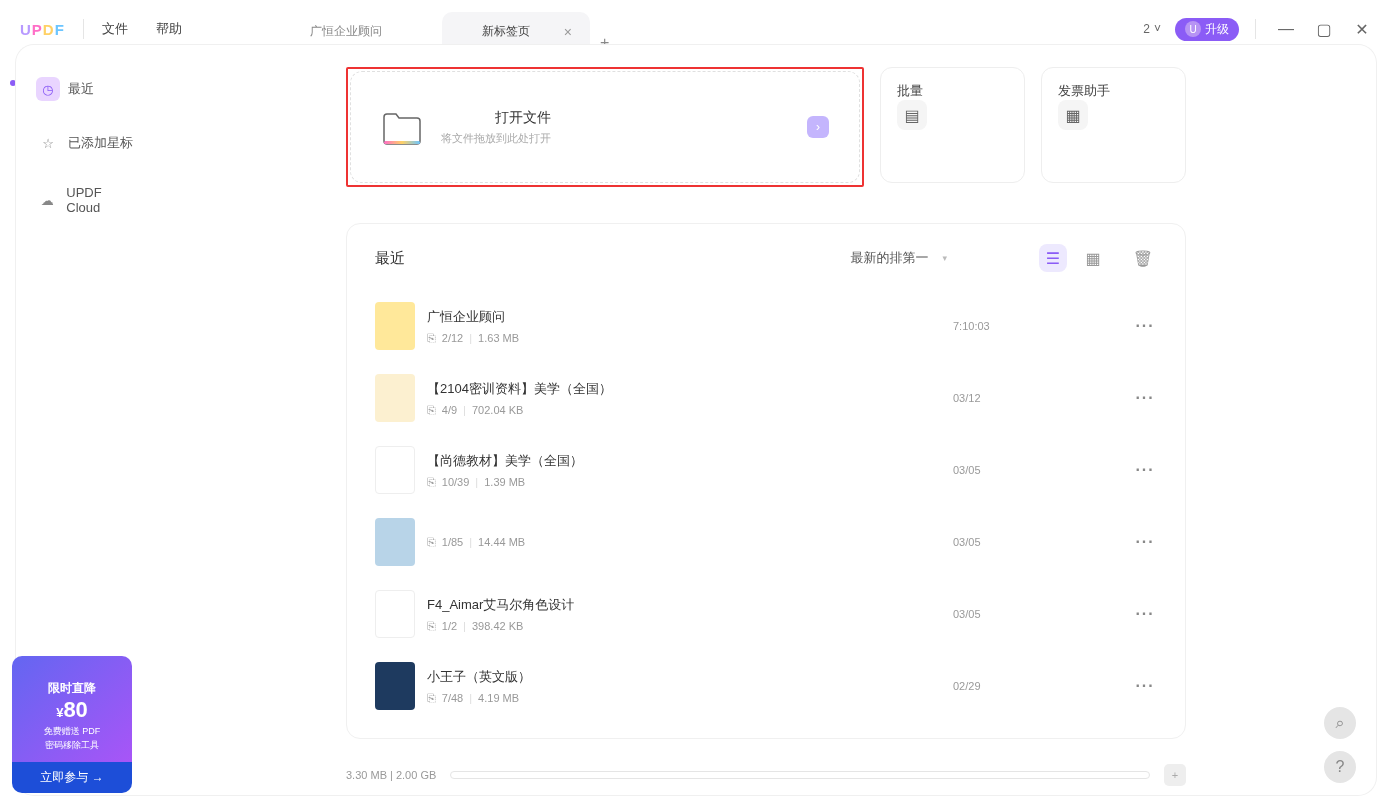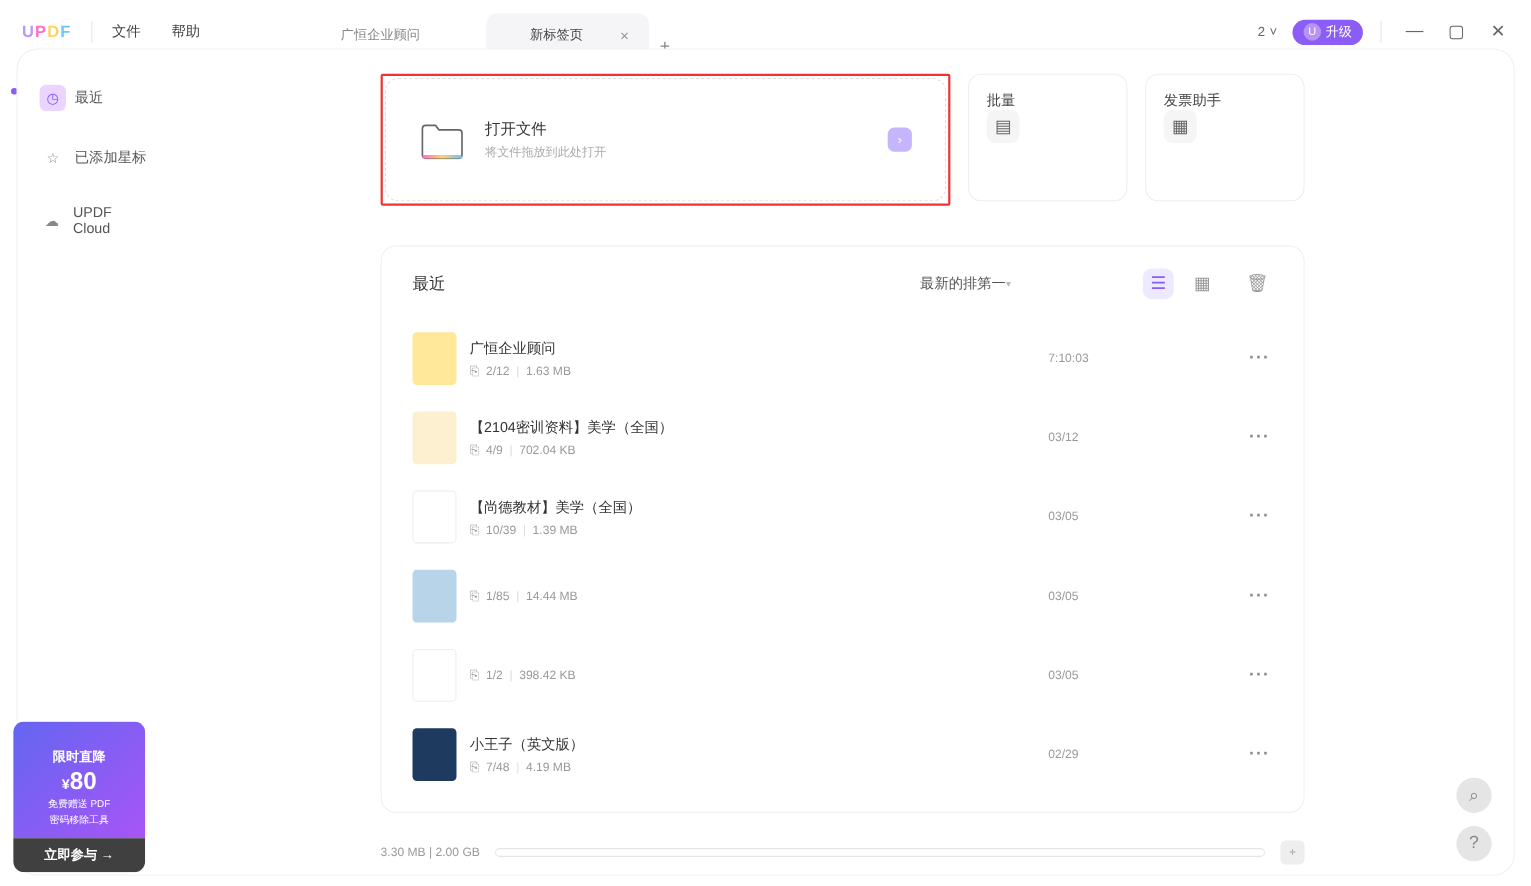--- a/index.html
+++ b/index.html
@@ -36,32 +36,32 @@
 .side-item.active { background: transparent; }
 .side-item.active .side-icon { background: #e9d5ff; color: #8b5cf6; }
 .side-icon { width: 24px; height: 24px; border-radius: 6px; display: flex; align-items: center; justify-content: center; margin-right: 8px; color: #888; }
 
 
 .main { flex: 1; padding: 22px 190px 0 190px; position: relative; overflow: hidden; }
 .top-cards { display: flex; gap: 16px; }
 .open-card { flex: 1; border: 2px solid #e33; border-radius: 2px; padding: 2px; }
 .open-card-inner { border: 1px dashed #e0e0e0; border-radius: 12px; height: 112px; display: flex; align-items: center; padding: 0 30px; position: relative; cursor: pointer; }
 .folder-icon { width: 42px; height: 36px; margin-right: 18px; }
-.open-title { font-size: 14px; color: #333; margin-bottom: 4px; }
+.open-title { font-size: 14px; color: #333; margin-bottom: 4px; text-align: right; }
 .open-sub { font-size: 11px; color: #aaa; }
 .open-arrow { position: absolute; right: 30px; width: 22px; height: 22px; border-radius: 6px; background: #c4b5fd; color: #fff; display: flex; align-items: center; justify-content: center; font-size: 12px; }
 .side-card { width: 145px; height: 116px; border: 1px solid #eee; border-radius: 12px; padding: 14px 16px; cursor: pointer; }
 .side-card-title { font-size: 13px; color: #444; }
 .side-card-icon { width: 30px; height: 30px; border-radius: 8px; background: #f5f5f5; display: flex; align-items: center; justify-content: center; color: #666; }
 
 
 .recent-panel { margin-top: 36px; background: #fff; border: 1px solid #f0f0f0; border-radius: 14px; padding: 0; }
 .recent-header { display: flex; align-items: center; padding: 20px 28px 14px; }
 .recent-title { font-size: 15px; color: #333; flex: 1; }
-.sort-sel { font-size: 13px; color: #555; display: flex; align-items: center; cursor: pointer; margin-right: 120px; }
+.sort-sel { font-size: 13px; color: #555; display: flex; align-items: center; gap: 14px; cursor: pointer; margin-right: 92px; }
 .sort-caret { color: #bbb; font-size: 9px; }
 .view-btns { display: flex; gap: 12px; align-items: center; }
 .vbtn { width: 28px; height: 28px; border-radius: 8px; display: flex; align-items: center; justify-content: center; cursor: pointer; color: #999; }
 .vbtn.active { background: #ede9fe; color: #8b5cf6; }
 .trash-btn { margin-left: 10px; }
 
 .file-list { padding: 4px 14px 16px; }
 .file-row { display: flex; align-items: center; padding: 12px 14px; border-radius: 10px; cursor: pointer; }
 .thumb { width: 40px; height: 48px; border-radius: 4px; margin-right: 12px; display: flex; align-items: center; justify-content: center; font-size: 7px; text-align: center; overflow: hidden; }
 .t-yellow { background: #ffe89a; }
@@ -81,21 +81,21 @@
 .storage-track { flex: 1; height: 8px; border: 1px solid #e5e5e5; border-radius: 5px; }
 .add-box { width: 22px; height: 22px; border-radius: 5px; background: #eee; color: #aaa; display: flex; align-items: center; justify-content: center; cursor: pointer; }
 
 
 .promo { position: absolute; left: 12px; bottom: 12px; width: 120px; border-radius: 10px; overflow: hidden; color: #fff; cursor: pointer; }
 .promo-top { background: linear-gradient(135deg, #6366f1, #a855f7); padding: 8px 10px 10px; text-align: center; }
 .promo-h { font-size: 12px; font-weight: 600; margin-top: 16px; }
 .promo-p { font-size: 22px; font-weight: 700; }
 .promo-p .y { font-size: 13px; }
 .promo-s { font-size: 9px; line-height: 1.4; margin-top: 2px; }
-.promo-btn { background: #404040; text-align: center; font-size: 12px; padding: 7px 0; font-weight: bold; }
+.promo-btn { background: #1d4ed8; text-align: center; font-size: 12px; padding: 7px 0; }
 
 
 .float-btns { position: absolute; right: 36px; bottom: 22px; display: flex; flex-direction: column; gap: 12px; }
 .fbtn { width: 32px; height: 32px; border-radius: 50%; background: #e5e5e5; color: #888; display: flex; align-items: center; justify-content: center; cursor: pointer; }
 </style>
 </head>
 <body>
 
 <div class="titlebar">
   <span class="logo"><span class="u">U</span><span class="p">P</span><span class="d">D</span><span class="f">F</span></span>
@@ -244,20 +244,21 @@
         <span class="meta-sep">|</span>
         <span>14.44 MB</span>
       </div>
     </div>
     <div class="file-date">03/05</div>
     <div class="file-more">···</div>
           </div>
           <div class="file-row">
     <div class="thumb t-white"></div>
     <div class="file-info">
+      <div class="file-name">F4_Aimar艾马尔角色设计</div>
       <div class="file-meta">
         <span>⎘</span>
         <span>1/2</span>
         <span class="meta-sep">|</span>
         <span>398.42 KB</span>
       </div>
     </div>
     <div class="file-date">03/05</div>
     <div class="file-more">···</div>
           </div>

